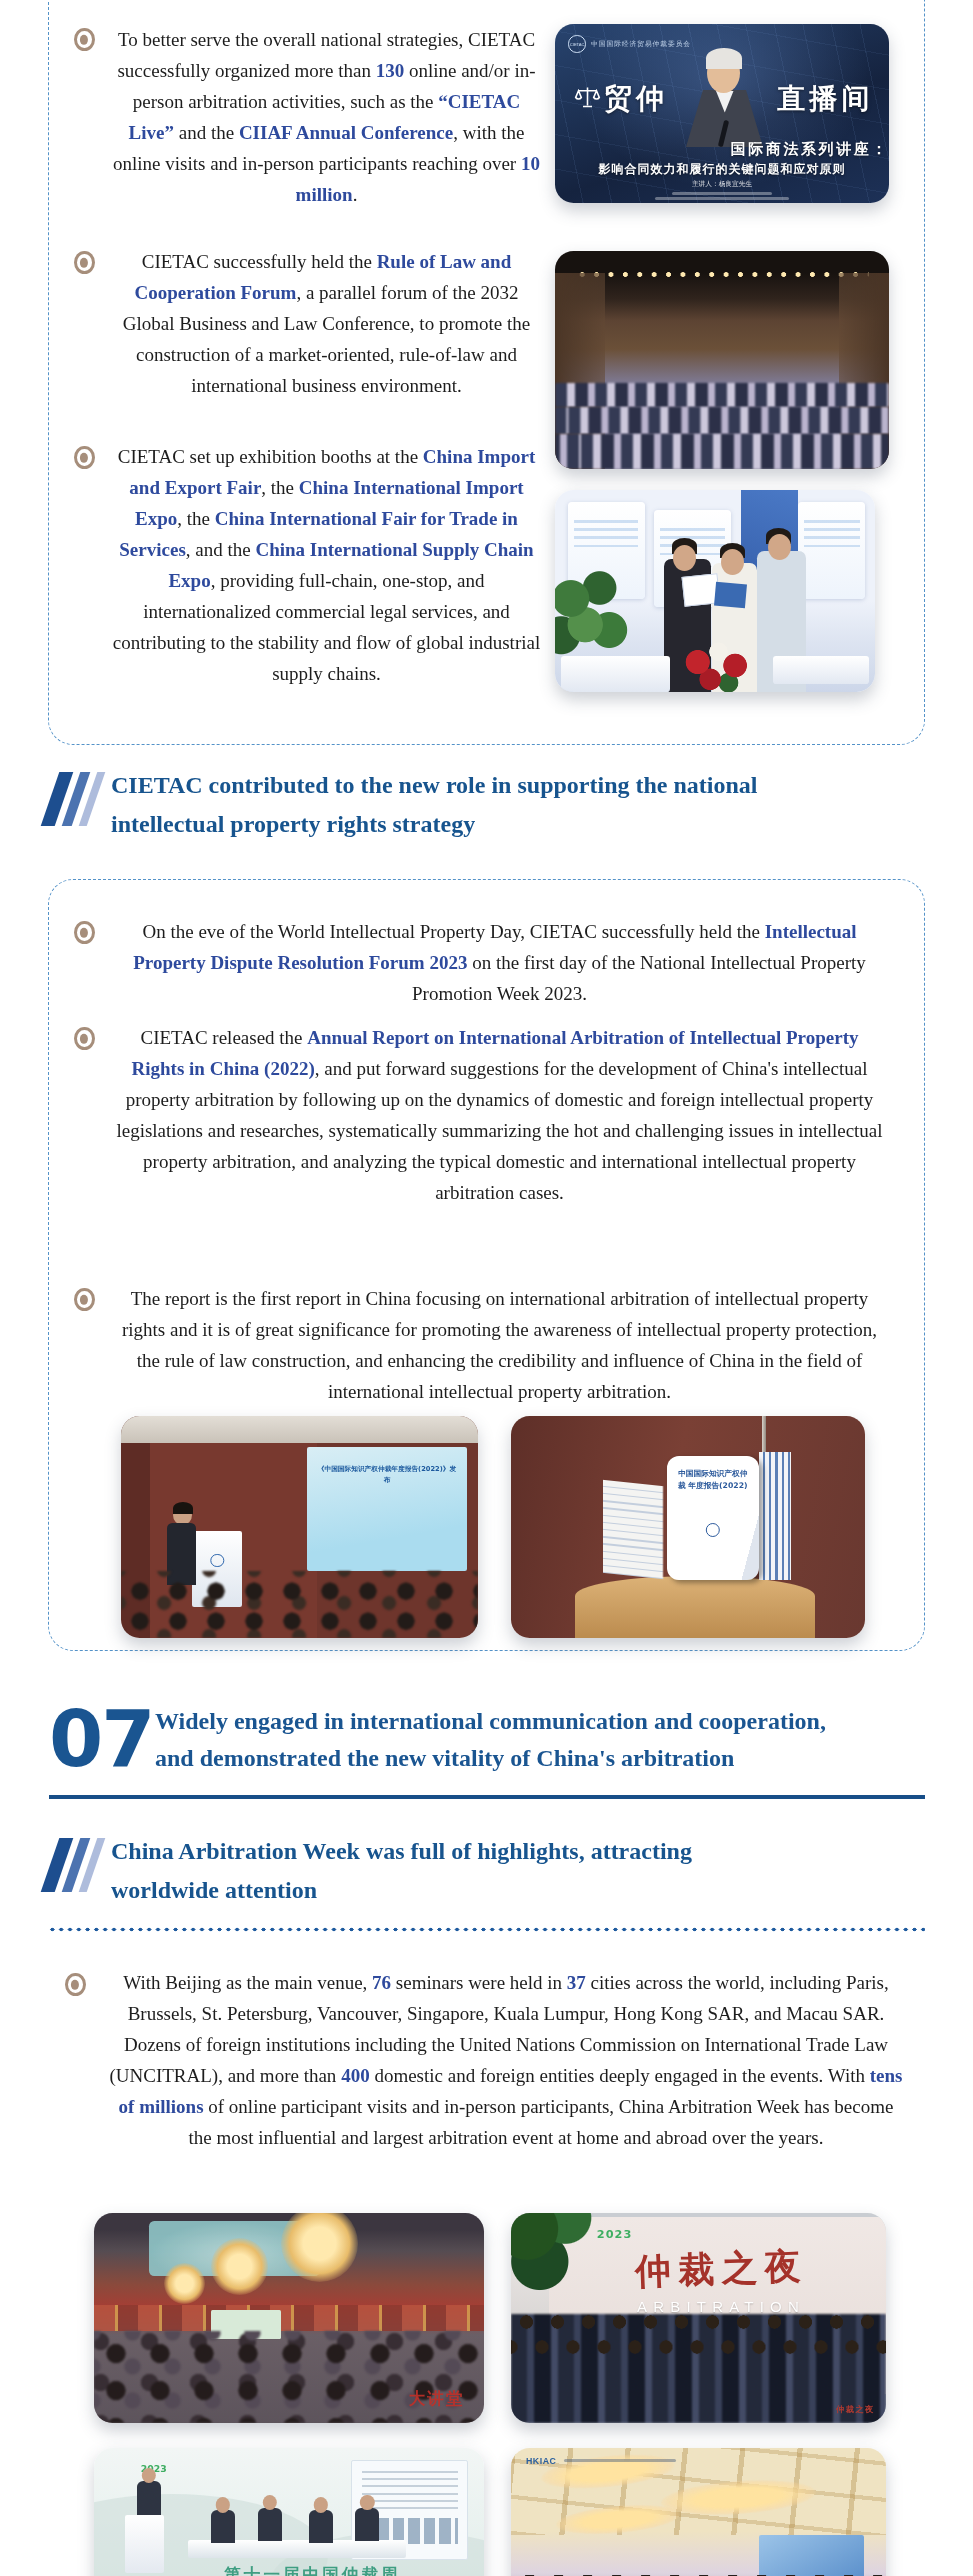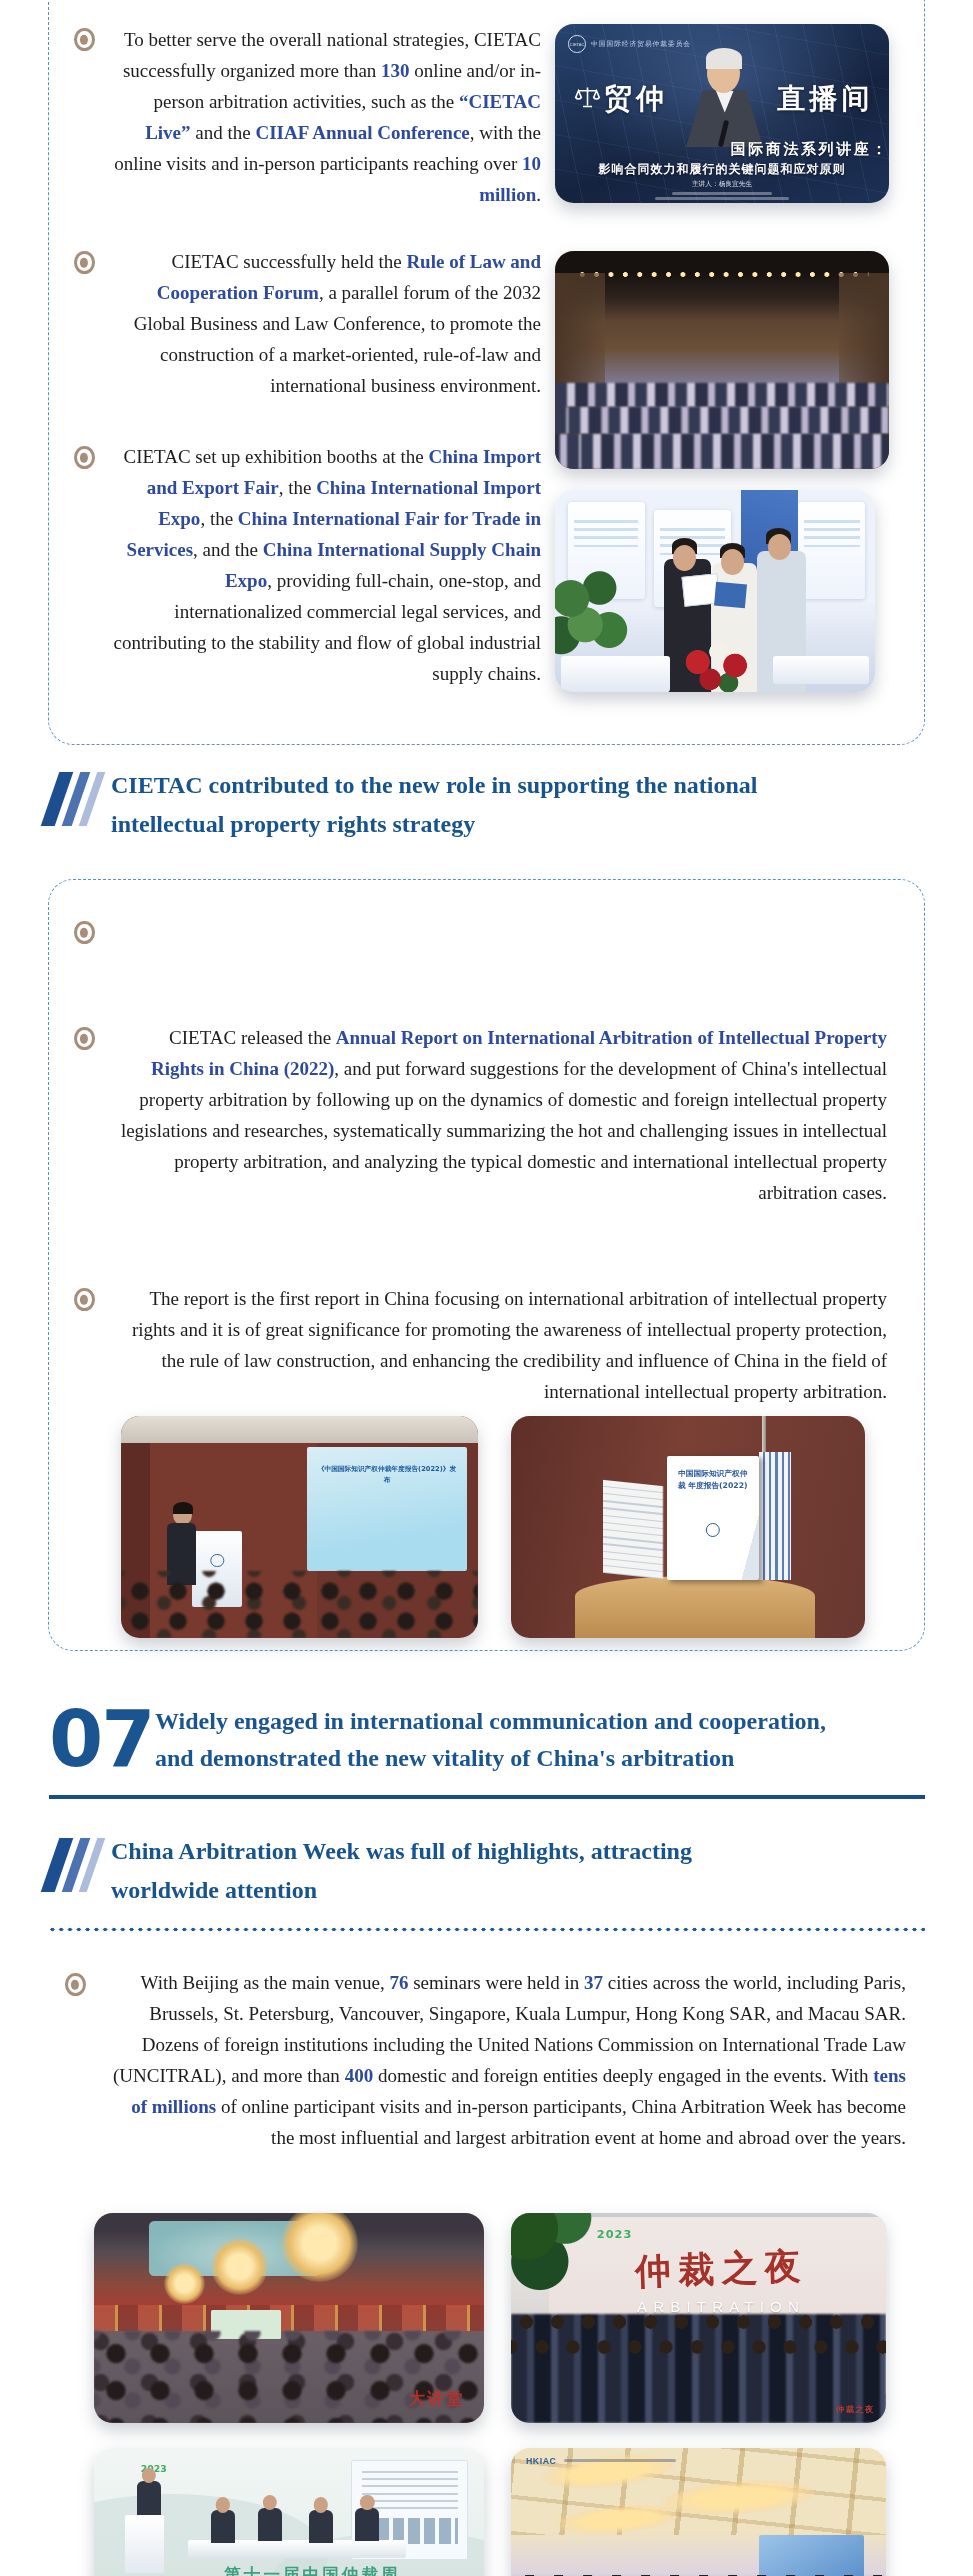--- a/index.html
+++ b/index.html
@@ -6,21 +6,21 @@
   *{box-sizing:border-box;}
   #page{position:relative;width:974px;height:2675px;margin:0 auto;background:#fff;overflow:hidden;
         font-family:"Liberation Serif", serif;color:#1f1f1f;}
   
   .dashed-box{position:absolute;border:1.5px dashed #5492c8;border-radius:25px;}
   
   .bullet{position:absolute;width:20.6px;height:23px;border:3.6px solid #a68e7b;border-radius:50%;}
   .bullet::after{content:"";position:absolute;left:50%;top:50%;transform:translate(-50%,-50%);
         width:8.2px;height:10.3px;border-radius:50%;background:#a68e7b;}
   
-  .btxt{position:absolute;font-size:19px;line-height:31px;color:#1d1d1d;text-align:right;}
+  .btxt{position:absolute;font-size:19px;line-height:31px;color:#1d1d1d;text-align:center;}
   .btxt .hl{color:#2e4a9d;font-weight:bold;}
   .p4txt{line-height:31px;}
   
   .slashes{position:absolute;display:flex;}
   .slashes i{display:block;height:54px;transform:skewX(-19deg);margin-right:6.7px;}
   .slashes i:nth-child(1){width:14px;background:#1d4e8f;}
   .slashes i:nth-child(2){width:10.3px;background:#4c73b0;}
   .slashes i:nth-child(3){width:8.2px;background:#aebcdc;}
   .hding{position:absolute;font-size:24px;line-height:39px;font-weight:bold;color:#17548e;}
   
@@ -115,21 +115,21 @@
      background-size:38px 30px,45px 33px;background-position:0 5.2px,20.6px 15.5px;}
 
   
   .ph-book{background:linear-gradient(100deg,#5e2f28,#7a4035 45%,#693830);}
   .bk-pole{left:71%;top:0;bottom:0;width:3.6px;background:linear-gradient(90deg,#d9d2ca,#8f867d);}
   .bk-stool{left:18%;right:14%;bottom:-2%;height:30%;background:linear-gradient(#dcb277,#b9894c);
      border-radius:50% 50% 4.1px 4.1px / 30% 30% 4.1px 4.1px;}
   .bk-stack{left:26%;top:30%;width:17%;height:42%;transform:skewY(6deg);
      background:repeating-linear-gradient(180deg,#f4f4f2 0 5.7px,#c3cedd 5.7px 7.2px);}
   .bk-book{left:44%;top:18%;width:26%;height:56%;background:linear-gradient(105deg,#ffffff 0 86%,#dfe5ee 86%);
-     border-radius:2px;box-shadow:3.1px 2.1px 5.2px rgba(0,0,0,.35);}
+     border-radius:12px;box-shadow:3.1px 2.1px 5.2px rgba(0,0,0,.35);}
   .bk-title{position:absolute;left:12%;right:12%;top:10%;color:#2c5a9c;font-weight:bold;
      font-size:7.7px;line-height:11.3px;text-align:center;font-family:"DejaVu Sans",sans-serif;}
   .bk-spines{left:70%;top:16%;width:9%;height:58%;
      background:repeating-linear-gradient(90deg,#f2f4f7 0 4.1px,#5a7fb5 4.1px 6.2px);}
 
   
   .ph-hall{background:linear-gradient(180deg,#3c3640 0 8%,#554c52 18%,#8a4a3c 34%,#a33f35 44%,#6a5f66 58%,#5d545c);}
   .hl-teal{left:14%;top:4%;width:44%;height:26%;border-radius:5.2px;
      background:radial-gradient(ellipse at 50% 60%,#bfe3e2,#8fc6c8 70%);opacity:.9;}
   .hl-chan{position:absolute;border-radius:50%;
@@ -284,20 +284,21 @@
   <div class="slashes" style="left:50px;top:772px;">
     <i></i>
       <i></i>
       <i></i>
   </div>
   <div class="hding" style="left:111px;top:766px;width:654px;">CIETAC contributed to the new role in supporting the national intellectual property rights strategy</div>
 
   <div class="dashed-box" style="left:48px;top:879px;width:877px;height:772px;"></div>
 
   <span class="bullet" style="left:74px;top:921px;"></span>
+  <div class="btxt" style="left:112px;top:916px;width:775px;"><span>On the eve of the World Intellectual Property Day, CIETAC successfully held the </span><span class="hl">Intellectual Property Dispute Resolution Forum 2023</span><span> on the first day of the National Intellectual Property Promotion Week 2023.</span></div>
 
   <span class="bullet" style="left:74px;top:1027px;"></span>
   <div class="btxt" style="left:112px;top:1022px;width:775px;"><span>CIETAC released the </span><span class="hl">Annual Report on International Arbitration of Intellectual Property Rights in China (2022)</span><span>, and put forward suggestions for the development of China's intellectual property arbitration by following up on the dynamics of domestic and foreign intellectual property legislations and researches, systematically summarizing the hot and challenging issues in intellectual property arbitration, and analyzing the typical domestic and international intellectual property arbitration cases.</span></div>
 
   <span class="bullet" style="left:74px;top:1288px;"></span>
   <div class="btxt" style="left:112px;top:1283px;width:775px;"><span>The report is the first report in China focusing on international arbitration of intellectual property rights and it is of great significance for promoting the awareness of intellectual property protection, the rule of law construction, and enhancing the credibility and influence of China in the field of international intellectual property arbitration.</span></div>
 
   <div class="photo ph-forum" style="left:121px;top:1416px;width:357px;height:222px;">
     <div class="abs fr-ceil soft"></div>
     <div class="abs fr-screen">

